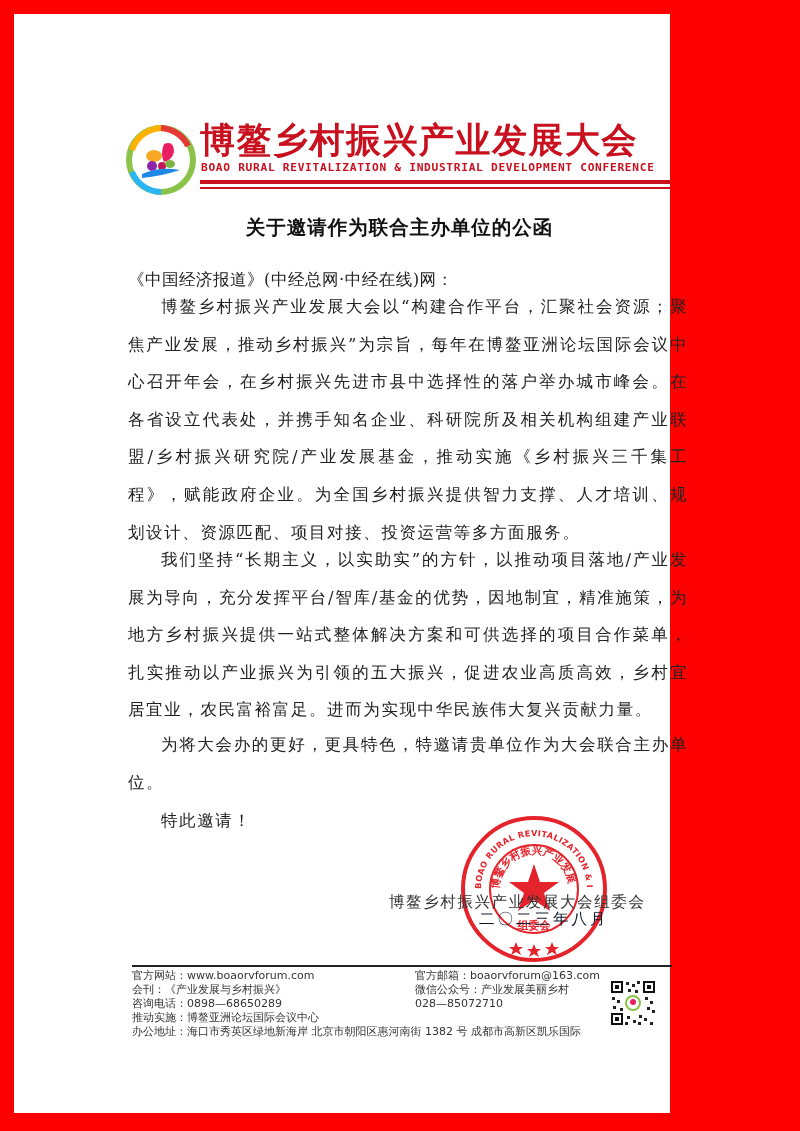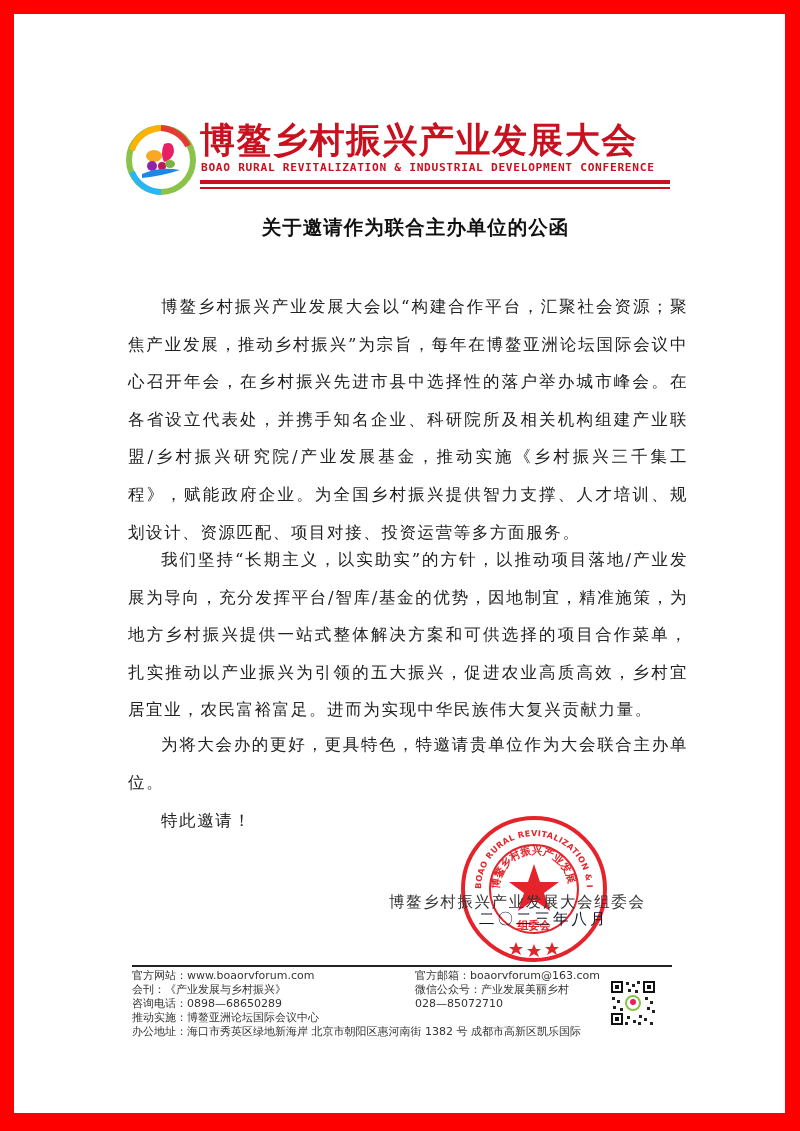--- a/index.html
+++ b/index.html
@@ -2,21 +2,21 @@
 <html><head>
   <meta charset="utf-8">
   <style>
     html, body { margin: 0; padding: 0; }
     body {
       width: 800px; height: 1131px; position: relative; overflow: hidden;
       background: #ff0000;
       font-family: "DejaVu Serif", "Liberation Serif", serif;
     }
     .page {
-      position: absolute; left: 14px; top: 14px; width: 771px; height: 1099px;
+      position: absolute; left: 14px; top: 14px; width: 656px; height: 1099px;
       background: #ffffff;
     }
     
     .logo { position: absolute; left: 112px; top: 106px; width: 70px; height: 80px; }
     .brand-cn {
       position: absolute; left: 186px; top: 106px; width: 470px;
       font-family: "DejaVu Serif", serif; font-weight: bold;
       font-size: 35px; line-height: 40px; color: #c8101e; letter-spacing: 1.5px;
       white-space: nowrap;
     }
@@ -25,21 +25,21 @@
       font-family: "DejaVu Sans Mono", "Liberation Mono", monospace; font-weight: bold;
       font-size: 11.2px; line-height: 14px; color: #c8101e; letter-spacing: 0.7px;
       white-space: nowrap;
     }
     .rule-thick { position: absolute; left: 186px; top: 166px; width: 470px; height: 4px; background: #c8101e; }
     .rule-thin  { position: absolute; left: 186px; top: 173px; width: 470px; height: 1.5px; background: #c8101e; }
 
     .doc-title {
       position: absolute; left: 0; top: 200px; width: 771px; text-align: center;
       font-family: "DejaVu Serif", serif; font-weight: bold; font-size: 19.5px;
-      color: #111; letter-spacing: 1px; padding-left: 16px;
+      color: #111; letter-spacing: 1px;
     }
     .body-text {
       position: absolute; left: 114px; width: 560px;
       font-family: "DejaVu Serif", "Liberation Serif", serif; font-size: 16.5px;
       color: #222; letter-spacing: 1.6px; line-height: 37.6px;
       text-align: justify;
     }
     .salutation { top: 247px; letter-spacing: 0.5px; }
     .para1 { top: 274px; text-indent: 2em; }
     .para2 { top: 527px; text-indent: 2em; }
@@ -84,20 +84,21 @@
     <path d="M16 54 q18 -8 38 -4 q-18 6 -38 8z" fill="#1e88e5"></path>
   </svg>
 
   <div class="brand-cn">博鳌乡村振兴产业发展大会</div>
   <div class="brand-en">BOAO RURAL REVITALIZATION &amp; INDUSTRIAL DEVELOPMENT CONFERENCE</div>
   <div class="rule-thick"></div>
   <div class="rule-thin"></div>
 
   <div class="doc-title">关于邀请作为联合主办单位的公函</div>
 
+  <div class="body-text salutation">《中国经济报道》(中经总网·中经在线)网：</div>
   <div class="body-text para1">博鳌乡村振兴产业发展大会以“构建合作平台，汇聚社会资源；聚焦产业发展，推动乡村振兴”为宗旨，每年在博鳌亚洲论坛国际会议中心召开年会，在乡村振兴先进市县中选择性的落户举办城市峰会。在各省设立代表处，并携手知名企业、科研院所及相关机构组建产业联盟/乡村振兴研究院/产业发展基金，推动实施《乡村振兴三千集工程》，赋能政府企业。为全国乡村振兴提供智力支撑、人才培训、规划设计、资源匹配、项目对接、投资运营等多方面服务。</div>
   <div class="body-text para2">我们坚持“长期主义，以实助实”的方针，以推动项目落地/产业发展为导向，充分发挥平台/智库/基金的优势，因地制宜，精准施策，为地方乡村振兴提供一站式整体解决方案和可供选择的项目合作菜单，扎实推动以产业振兴为引领的五大振兴，促进农业高质高效，乡村宜居宜业，农民富裕富足。进而为实现中华民族伟大复兴贡献力量。</div>
   <div class="body-text para3">为将大会办的更好，更具特色，特邀请贵单位作为大会联合主办单位。</div>
   <div class="body-text closing">特此邀请！</div>
 
   <svg class="seal" viewBox="0 0 150 150">
     <defs>
       <path id="sealArcOuter" d="M 22 75 A 53 53 0 1 1 128 75"></path>
       <path id="sealArcInner" d="M 40 75 A 35 35 0 1 1 110 75"></path>
     </defs>

